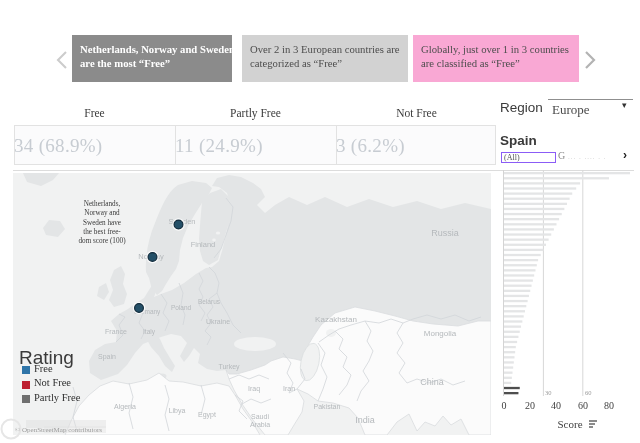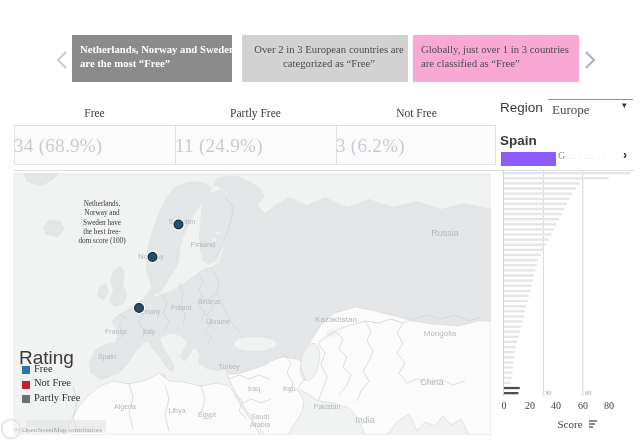--- a/index.html
+++ b/index.html
@@ -10,40 +10,40 @@
           font-size:19px; letter-spacing:0.3px; color:#c7ccd2; font-family:'Liberation Serif',serif; }
 </style></head>
 <body>
 
 <svg style="position:absolute;left:0;top:0" width="640" height="100">
   <polyline points="66,52 58,60 66,68" fill="none" stroke="#cccccc" stroke-width="2.1"></polyline>
   <polyline points="586,52 594,60 586,68" fill="none" stroke="#b3b3b3" stroke-width="2.2"></polyline>
 </svg>
 
 <div style="position:absolute;top:35px;height:47px;width:160px;font-family:'Liberation Serif',serif;font-size:10.7px;line-height:13.5px;padding:8px 0 0 8px;box-sizing:border-box;white-space:nowrap;overflow:hidden;left:72px;background:#8b8b8b;color:#ffffff;font-weight:bold;">Netherlands, Norway and Sweden<br>are the most “Free”</div>
-<div style="position:absolute;top:35px;height:47px;width:166px;font-family:'Liberation Serif',serif;font-size:10.7px;line-height:13.5px;padding:8px 0 0 8px;box-sizing:border-box;white-space:nowrap;overflow:hidden;left:242px;background:#d2d2d2;color:#4d4d4d;text-align:center;">Over 2 in 3 European countries are<br>categorized as “Free”</div>
+<div style="position:absolute;top:35px;height:47px;width:166px;font-family:'Liberation Serif',serif;font-size:10.7px;line-height:13.5px;padding:8px 0 0 8px;box-sizing:border-box;white-space:nowrap;overflow:hidden;left:242px;background:#d2d2d2;color:#4d4d4d;">Over 2 in 3 European countries are<br>categorized as “Free”</div>
 <div style="position:absolute;top:35px;height:47px;width:166px;font-family:'Liberation Serif',serif;font-size:10.7px;line-height:13.5px;padding:8px 0 0 8px;box-sizing:border-box;white-space:nowrap;overflow:hidden;left:413px;background:#f9a8d4;color:#4d4d4d;">Globally, just over 1 in 3 countries<br>are classified as “Free”</div>
 
 <div class="hdr" style="left:14px;">Free</div>
 <div class="hdr" style="left:175px;">Partly Free</div>
 <div class="hdr" style="left:336px;">Not Free</div>
 
 <div style="position:absolute;left:14px;top:125px;width:482px;height:40px;border:1px solid #e2e2e2;box-sizing:border-box;background:#fbfbfc;"></div>
 <div style="position:absolute;left:175px;top:126px;width:1px;height:38px;background:#e2e2e2;"></div>
 <div style="position:absolute;left:336px;top:126px;width:1px;height:38px;background:#e2e2e2;"></div>
 <div class="val" style="left:14px;">34 (68.9%)</div>
 <div class="val" style="left:175px;">11 (24.9%)</div>
 <div class="val" style="left:336px;">3 (6.2%)</div>
 
 <div style="position:absolute;left:500px;top:100px;font-family:'Liberation Sans',sans-serif;font-size:13.5px;color:#3a3a3a;">Region</div>
 <div style="position:absolute;left:548px;top:99px;width:85px;height:1px;background:#8f8f8f;"></div>
 <div style="position:absolute;left:552px;top:102px;font-family:'Liberation Serif',serif;font-size:13px;color:#4a4a4a;">Europe</div>
 <div style="position:absolute;left:622px;top:100px;font-family:'Liberation Sans',sans-serif;font-size:9px;color:#333;">▾</div>
 <div style="position:absolute;left:500px;top:133px;font-family:'Liberation Sans',sans-serif;font-size:13.5px;font-weight:bold;color:#3a3a3a;">Spain</div>
-<div style="position:absolute;left:501px;top:152px;width:55px;height:11px;border:7px solid #8b5cf6;box-sizing:border-box;background:#fff;font-family:'Liberation Serif',serif;font-size:8px;line-height:9px;color:#555;padding-left:2px;overflow:hidden;">(All)</div>
+<div style="position:absolute;left:501px;top:152px;width:55px;height:11px;border:1px solid #8b5cf6;box-sizing:border-box;background:#fff;font-family:'Liberation Serif',serif;font-size:8px;line-height:9px;color:#555;padding-left:2px;overflow:hidden;">(All)</div>
 <div style="position:absolute;left:558px;top:150px;font-family:'Liberation Serif',serif;font-size:10px;color:#8a8a8a;">G</div>
 <div style="position:absolute;left:568px;top:153px;font-family:'Liberation Serif',serif;font-size:7px;color:#d0d0d0;letter-spacing:1px;">... . .... . .</div>
 <div style="position:absolute;left:623px;top:148px;font-family:'Liberation Sans',sans-serif;font-size:12px;font-weight:bold;color:#222;">›</div>
 
 <div style="position:absolute;left:13px;top:170px;width:621px;height:1px;background:#dcdcdc;"></div>
 
 <svg style="position:absolute;left:13px;top:173px" width="478" height="262" viewBox="0 0 478 262">
   <rect width="478" height="262" fill="#f1f2f2"></rect>
 
   <path d="M10,0 L46,0 L40,7 L28,13 L14,9 Z" fill="#e3e5e6"></path>

